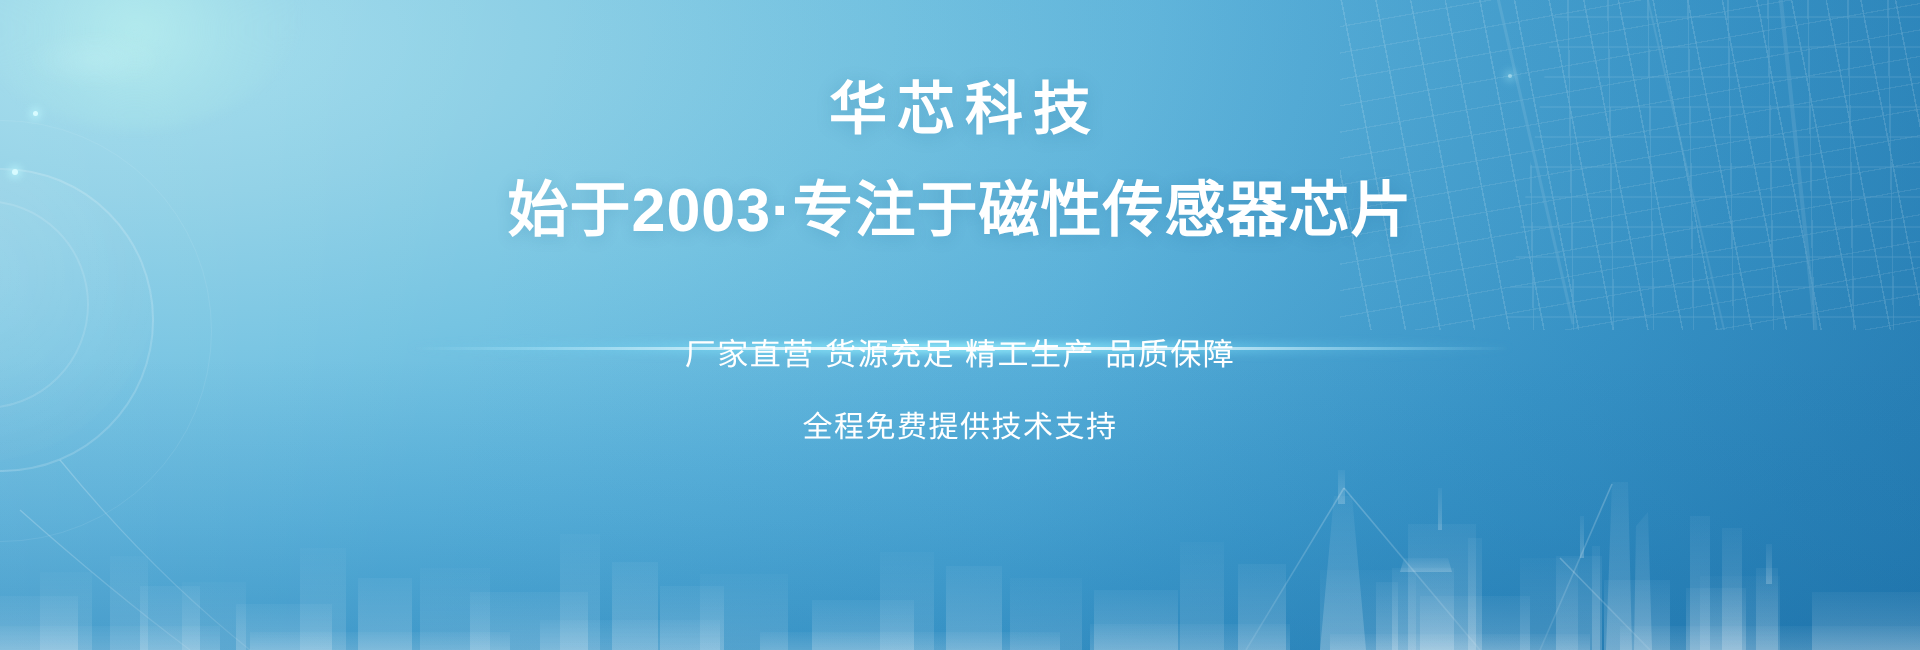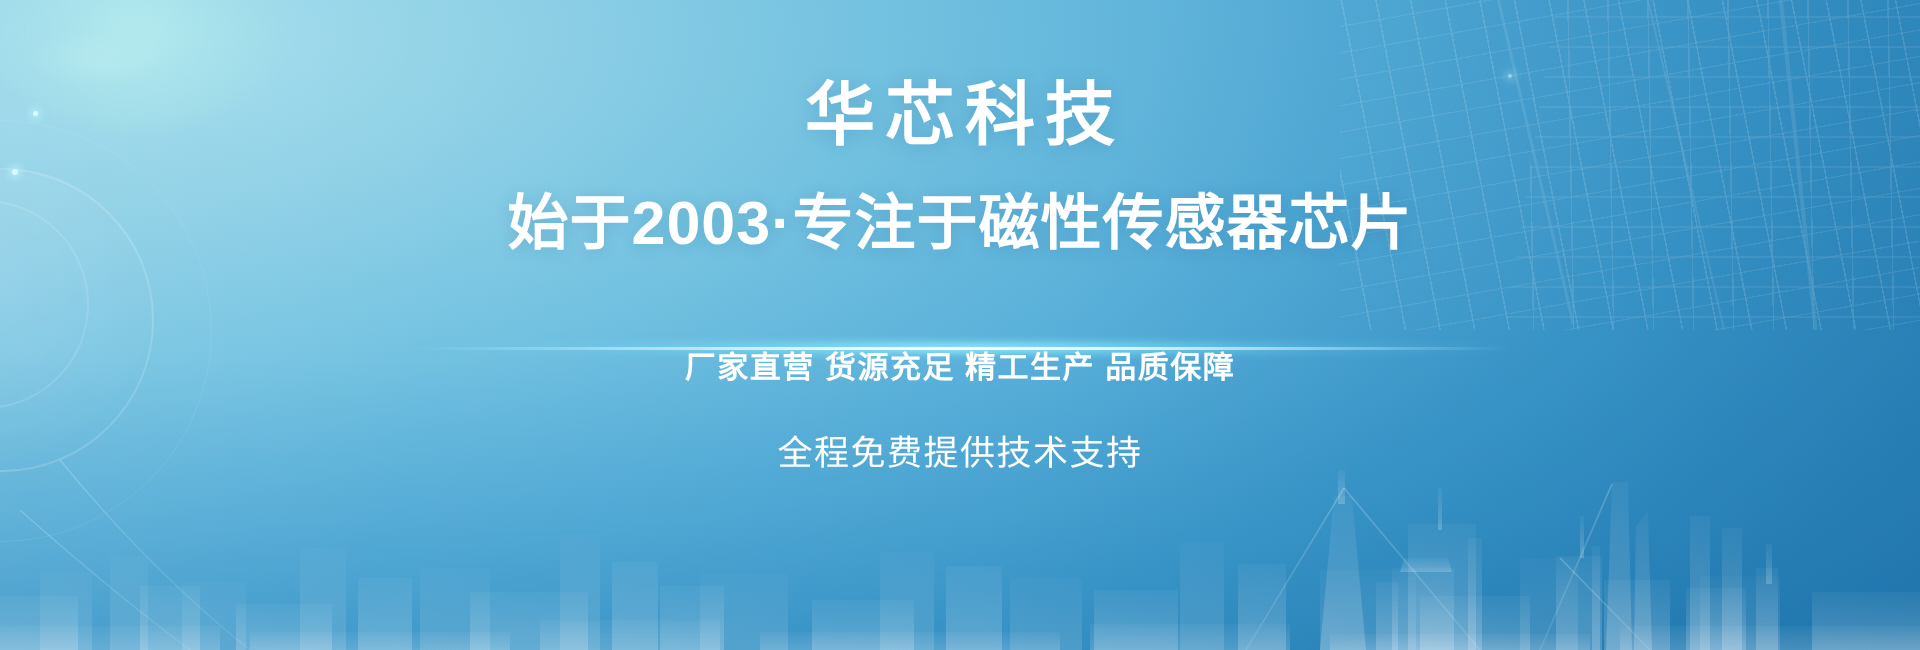--- a/index.html
+++ b/index.html
@@ -165,48 +165,48 @@
   .content {
     position: absolute;
     left: 0; right: 0;
     top: 0;
     text-align: center;
     color: #ffffff;
   }
   .brand-title {
     margin: 0;
     padding-top: 78px;
-    font-size: 70px;
+    font-size: 58px;
     line-height: 1.06;
     font-weight: 700;
     letter-spacing: 10px;
     text-indent: 10px;
     text-shadow: 0 2px 18px rgba(20,90,140,0.22);
   }
   .brand-subtitle {
     margin: 15px;
     padding-top: 22px;
     font-size: 61px;
     line-height: 1.12;
     font-weight: 700;
     letter-spacing: 1px;
     text-shadow: 0 2px 16px rgba(20,90,140,0.20);
   }
   .features {
     margin: 0;
     padding-top: 76px;
     font-size: 31px;
     line-height: 1.2;
-    font-weight: 700;
+    font-weight: 400;
     letter-spacing: 1.5px;
   }
   .support {
-    margin: 18px;
+    margin: 8px;
     padding-top: 28px;
-    font-size: 35px;
+    font-size: 30px;
     line-height: 1.2;
     font-weight: 400;
     letter-spacing: 1.5px;
   }
 </style>
 </head>
 <body>
 
 <div id="banner">
 

